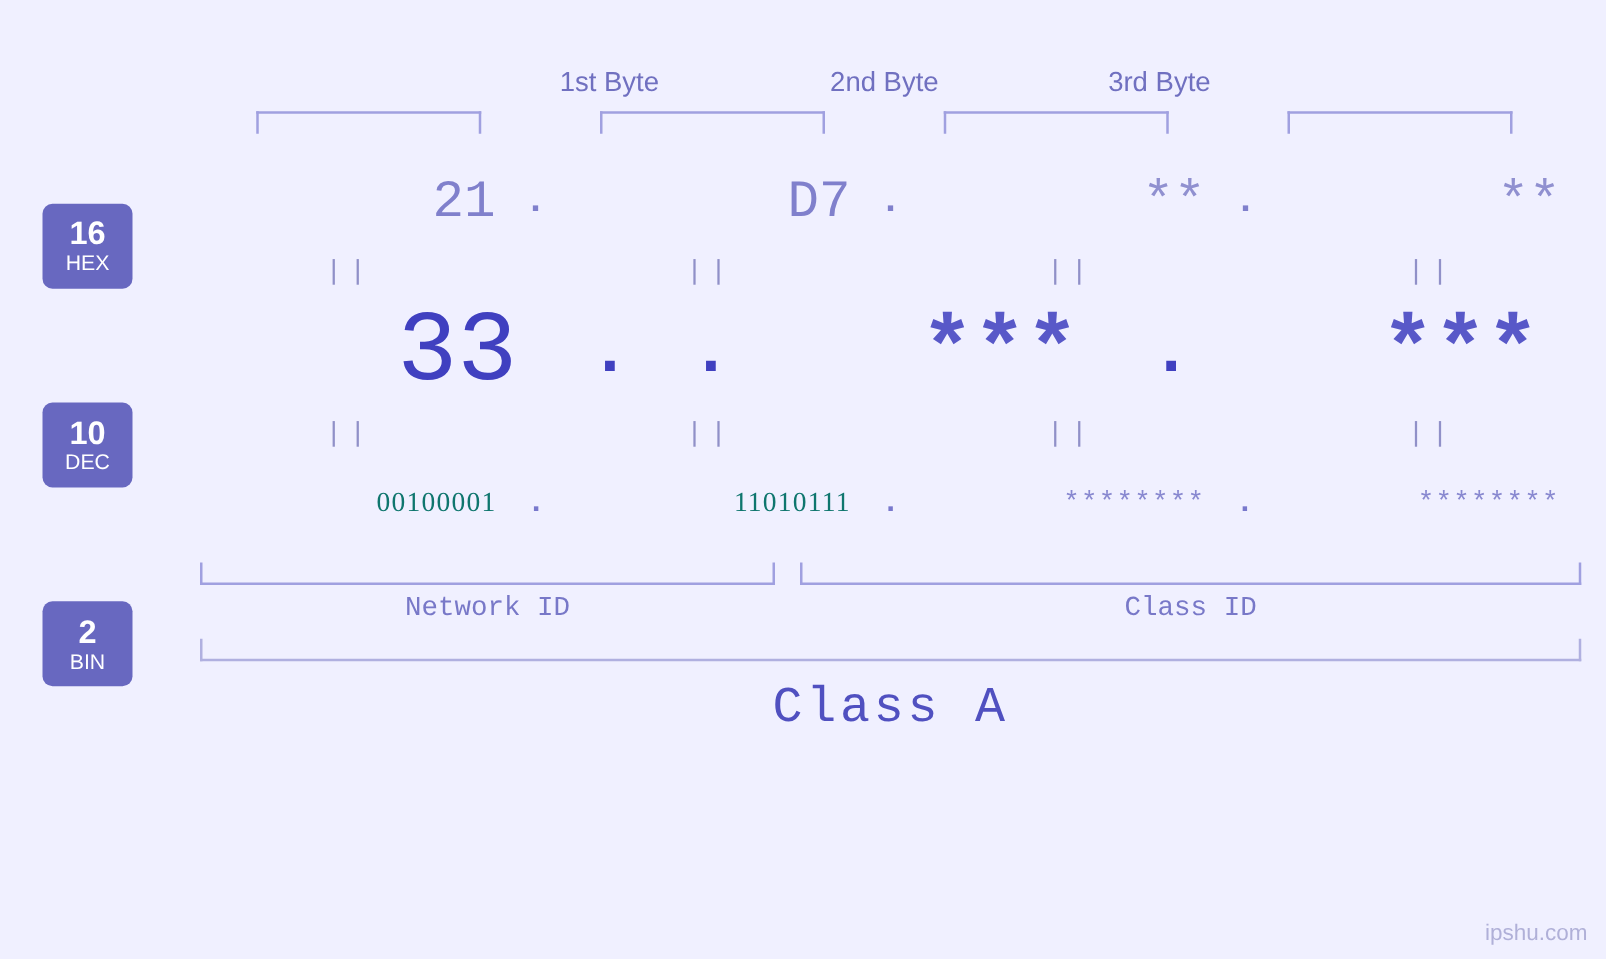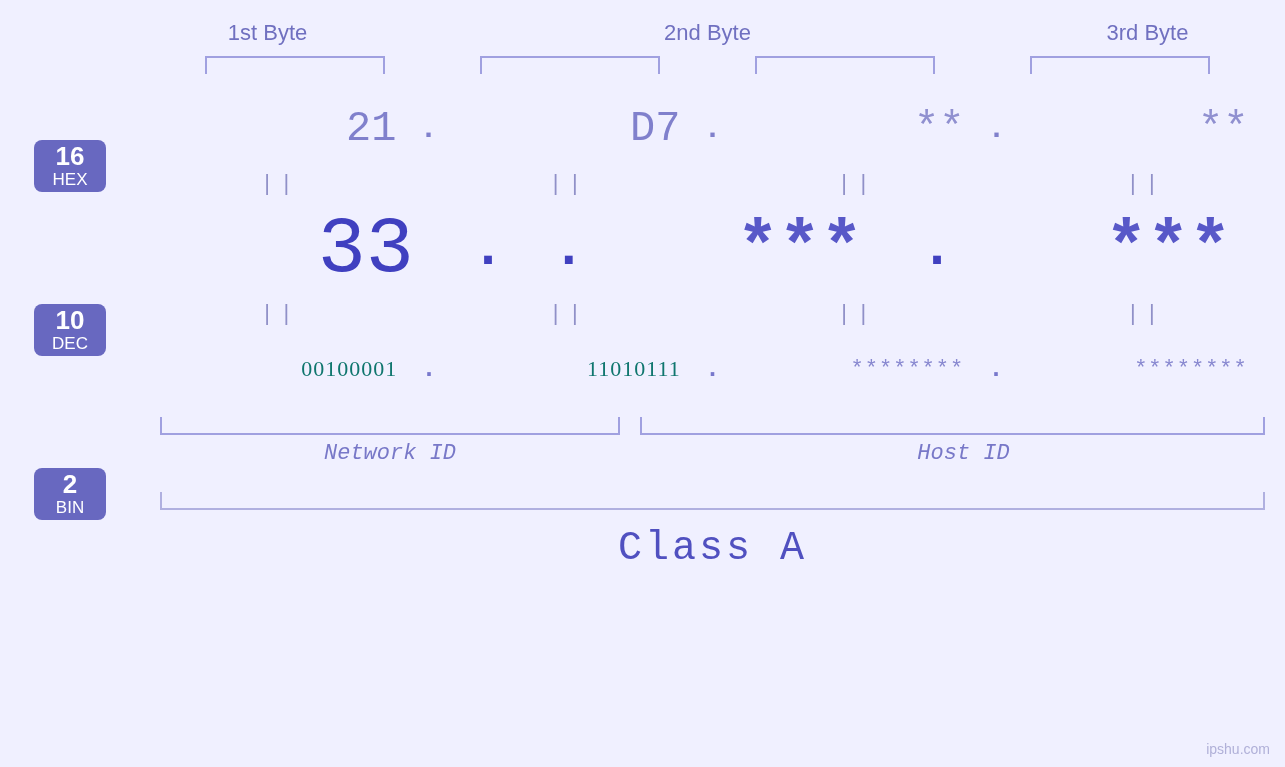--- a/index.html
+++ b/index.html
@@ -21,22 +21,23 @@
       flex-direction: column;
       align-items: center;
       padding-top: 20px;
     }
 
     
     .byte-headers {
       display: flex;
       width: 1100px;
       margin-left: 130px;
-      justify-content: space-between;
+      justify-content: center;
       margin-bottom: 10px;
+      margin-top: 33px;
     }
 
     .byte-header {
       color: #7070c0;
       font-size: 22px;
       font-family: Arial, sans-serif;
       width: 220px;
       text-align: center;
     }
 
@@ -73,21 +74,21 @@
       width: 140px;
       padding: 10px 20px;
       gap: 30px;
     }
 
     .badge {
       background: #6868c0;
       color: white;
       border-radius: 8px;
       width: 72px;
-      height: 52px;
+      height: 68px;
       display: flex;
       flex-direction: column;
       align-items: center;
       justify-content: center;
       font-family: Arial, sans-serif;
     }
 
     .badge-num {
       font-size: 26px;
       font-weight: bold;
@@ -207,21 +208,21 @@
       width: 30px;
       visibility: hidden;
     }
 
     
     .watermark {
       position: absolute;
       bottom: 10px;
       right: 15px;
       color: #b0b0d8;
-      font-size: 14px;
+      font-size: 18px;
       font-family: Arial, sans-serif;
     }
   </style>
 </head>
 <body>
 
 <div class="container">
 
   <div class="byte-headers">
     <div class="byte-header">1st Byte</div>
@@ -307,24 +308,24 @@
       <div style="margin-top: 8px; padding: 0 20px;">
 
         <div style="display:flex; gap:0; align-items:flex-end; margin-bottom: 6px;">
 
           <div style="width:460px; height:18px; border-bottom:2px solid #a0a0e0; border-left:2px solid #a0a0e0; border-right:2px solid #a0a0e0;"></div>
           <div style="width:20px;"></div>
 
           <div style="flex:1; height:18px; border-bottom:2px solid #a0a0e0; border-left:2px solid #a0a0e0; border-right:2px solid #a0a0e0;"></div>
         </div>
 
-        <div style="display:flex; gap:11px; margin-bottom:26px;font-style:italic;">
+        <div style="display:flex; gap:0; margin-bottom:12px;">
           <div style="width:460px; text-align:center; color:#7878c8; font-size:22px;">Network ID</div>
           <div style="width:20px;"></div>
-          <div style="flex:1; text-align:center; color:#7878c8; font-size:22px;">Host ID</div>
+          <div style="flex:1; text-align:center; color:#7878c8; font-size:22px;">Class ID</div>
         </div>
 
         <div style="width:100%; height:18px; border-bottom:2px solid #b0b0e0; border-left:2px solid #b0b0e0; border-right:2px solid #b0b0e0; margin-bottom:16px;"></div>
 
         <div style="text-align:center; color:#5050c0; font-size:40px; letter-spacing:3px;">Class A</div>
       </div>
 
     </div>
   </div>
 

